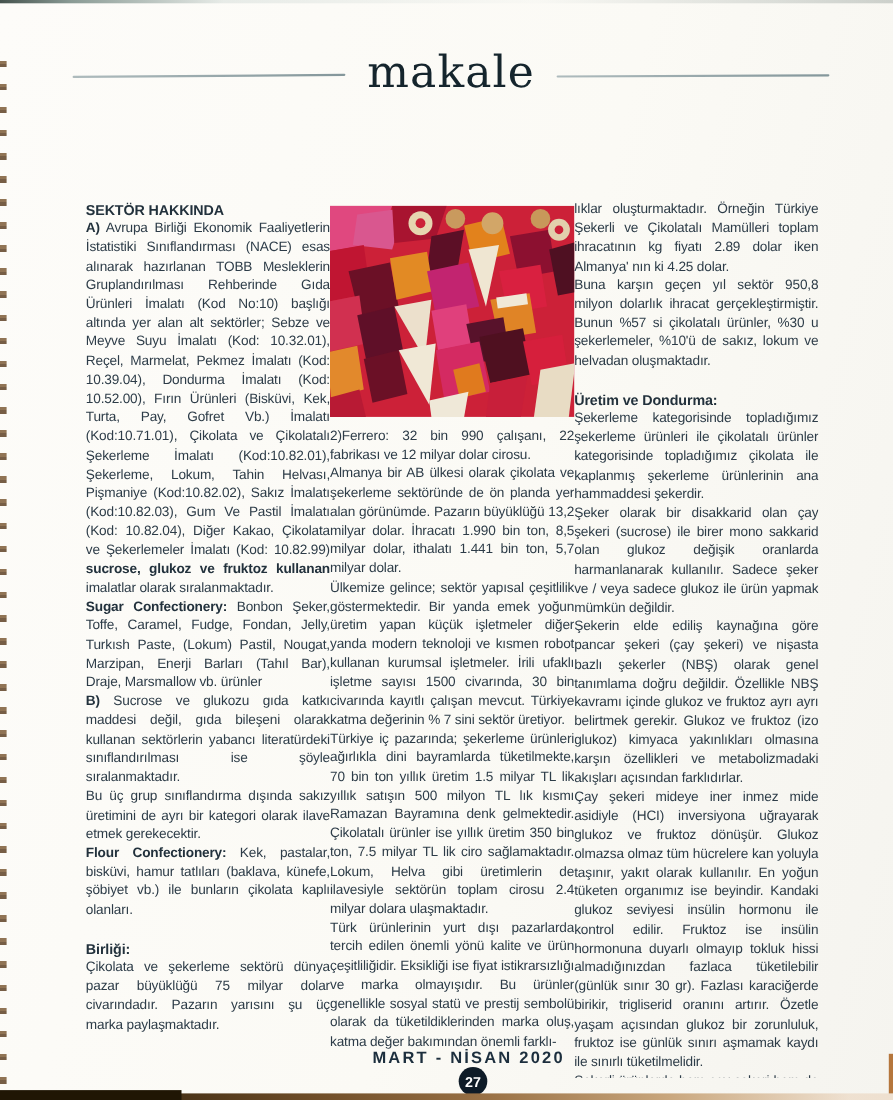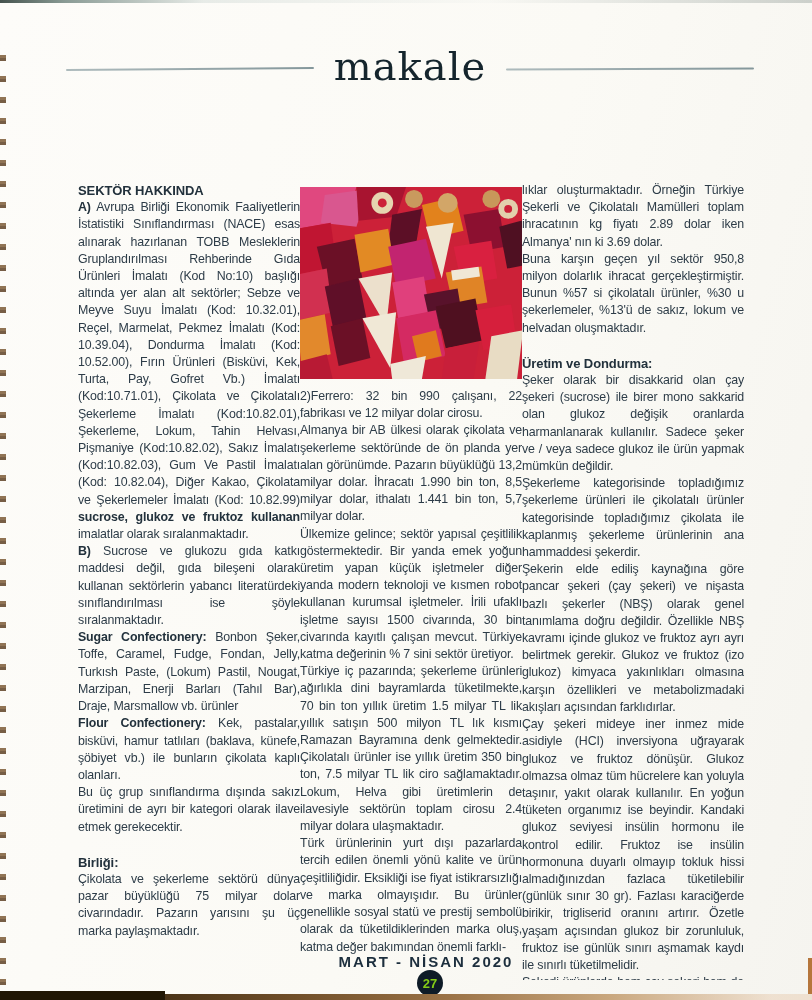--- a/index.html
+++ b/index.html
@@ -39,44 +39,44 @@
   .spacer { height:18px; }
 
   
   .photo { margin:5px 0 9px -3px; width:231px; }
   .photo svg { display:block; width:231px; height:192px; }
 
   
   .footer { position:absolute; left:82px; right:42px; top:953px; display:flex; align-items:center;flex-direction:column; }
   .footer-rule { flex:1; height:1px; background:#b6bfc2; margin-right:16px; transform:rotate(-0.2deg); }
   .footer-issue { font-size:15px; font-weight:bold; letter-spacing:2px; color:#1c2e3d; white-space:nowrap; }
-  .footer-page-badge { width:26px; height:26px; border-radius:50%; background:#0e1b27; color:#84cc16;
+  .footer-page-badge { width:26px; height:26px; border-radius:50%; background:#0e1b27; color:#ffffff;
     font-size:13px; font-weight:bold; display:flex; align-items:center; justify-content:center; margin-left:8px; }
 </style>
 </head>
 <body>
 
 <div class="page">
   <div class="top-edge"></div>
   <div class="left-tears"></div>
 
   <header class="masthead">
     <span class="rule left"></span>
     <h1 class="masthead-title">makale</h1>
     <span class="rule right"></span>
   </header>
 
   <main class="columns">
     <section class="col">
         <h3>SEKTÖR HAKKINDA</h3>
         <p><strong>A)</strong><span> Avrupa Birliği Ekonomik Faaliyetlerin İstatistiki Sınıflandırması (NACE) esas alınarak hazırlanan TOBB Mesleklerin Gruplandırılması Rehberinde Gıda Ürünleri İmalatı (Kod No:10) başlığı altında yer alan alt sektörler; Sebze ve Meyve Suyu İmalatı (Kod: 10.32.01), Reçel, Marmelat, Pekmez İmalatı (Kod: 10.39.04), Dondurma İmalatı (Kod: 10.52.00), Fırın Ürünleri (Bisküvi, Kek, Turta, Pay, Gofret Vb.) İmalatı (Kod:10.71.01), Çikolata ve Çikolatalı Şekerleme İmalatı (Kod:10.82.01), Şekerleme, Lokum, Tahin Helvası, Pişmaniye (Kod:10.82.02), Sakız İmalatı (Kod:10.82.03), Gum Ve Pastil İmalatı (Kod: 10.82.04), Diğer Kakao, Çikolata ve Şekerlemeler İmalatı (Kod: 10.82.99) </span><strong>sucrose, glukoz ve fruktoz kullanan</strong><span> imalatlar olarak sıralanmaktadır.</span></p>
+        <p><strong>Sugar Confectionery:</strong><span> Bonbon Şeker, Toffe, Caramel, Fudge, Fondan, Jelly, Turkısh Paste, (Lokum) Pastil, Nougat, Marzipan, Enerji Barları (Tahıl Bar), Draje, Marsmallow vb. ürünler</span></p>
         <p><strong>B)</strong><span> Sucrose ve glukozu gıda katkı maddesi değil, gıda bileşeni olarak kullanan sektörlerin yabancı literatürdeki sınıflandırılması ise şöyle sıralanmaktadır.</span></p>
-        <p><strong>Sugar Confectionery:</strong><span> Bonbon Şeker, Toffe, Caramel, Fudge, Fondan, Jelly, Turkısh Paste, (Lokum) Pastil, Nougat, Marzipan, Enerji Barları (Tahıl Bar), Draje, Marsmallow vb. ürünler</span></p>
+        <p><span>Bu üç grup sınıflandırma dışında sakız üretimini de ayrı bir kategori olarak ilave etmek gerekecektir.</span></p>
         <p><strong>Flour Confectionery:</strong><span> Kek, pastalar, bisküvi, hamur tatlıları (baklava, künefe, şöbiyet vb.) ile bunların çikolata kaplı olanları.</span></p>
-        <p><span>Bu üç grup sınıflandırma dışında sakız üretimini de ayrı bir kategori olarak ilave etmek gerekecektir.</span></p>
         <div class="spacer"></div>
         <h3>Birliği:</h3>
         <p><span>Çikolata ve şekerleme sektörü dünya pazar büyüklüğü 75 milyar dolar civarındadır. Pazarın yarısını şu üç marka paylaşmaktadır.</span></p>
       </section>
     <section class="col">
   <figure class="photo">
     <svg viewBox="0 0 233 193" preserveAspectRatio="none">
       <rect width="233" height="193" fill="#cc2138"></rect>
       <polygon points="0,0 60,0 48,34 0,42" fill="#e0487f"></polygon>
       <polygon points="28,8 72,2 60,40 24,36" fill="#d9578f"></polygon>
@@ -118,26 +118,26 @@
       <polygon points="0,176 30,168 36,193 0,193" fill="#b81a34"></polygon>
     </svg>
   </figure>
 <p><span>2)Ferrero: 32 bin 990 çalışanı, 22 fabrikası ve 12 milyar dolar cirosu.</span></p>
         <p><span>Almanya bir AB ülkesi olarak çikolata ve şekerleme sektöründe de ön planda yer alan görünümde. Pazarın büyüklüğü 13,2 milyar dolar. İhracatı 1.990 bin ton, 8,5 milyar dolar, ithalatı 1.441 bin ton, 5,7 milyar dolar.</span></p>
         <p><span>Ülkemize gelince; sektör yapısal çeşitlilik göstermektedir. Bir yanda emek yoğun üretim yapan küçük işletmeler diğer yanda modern teknoloji ve kısmen robot kullanan kurumsal işletmeler. İrili ufaklı işletme sayısı 1500 civarında, 30 bin civarında kayıtlı çalışan mevcut. Türkiye katma değerinin % 7 sini sektör üretiyor.</span></p>
         <p><span>Türkiye iç pazarında; şekerleme ürünleri ağırlıkla dini bayramlarda tüketilmekte, 70 bin ton yıllık üretim 1.5 milyar TL lik yıllık satışın 500 milyon TL lık kısmı Ramazan Bayramına denk gelmektedir. Çikolatalı ürünler ise yıllık üretim 350 bin ton, 7.5 milyar TL lik ciro sağlamaktadır. Lokum, Helva gibi üretimlerin de ilavesiyle sektörün toplam cirosu 2.4 milyar dolara ulaşmaktadır.</span></p>
         <p><span>Türk ürünlerinin yurt dışı pazarlarda tercih edilen önemli yönü kalite ve ürün çeşitliliğidir. Eksikliği ise fiyat istikrarsızlığı ve marka olmayışıdır. Bu ürünler genellikle sosyal statü ve prestij sembolü olarak da tüketildiklerinden marka oluş, katma değer bakımından önemli farklı-</span></p>
       </section>
     <section class="col">
-        <p><span>lıklar oluşturmaktadır. Örneğin Türkiye Şekerli ve Çikolatalı Mamülleri toplam ihracatının kg fiyatı 2.89 dolar iken Almanya' nın ki 3.69 dolar.</span></p>
-        <p><span>Buna karşın geçen yıl sektör 950,8 milyon dolarlık ihracat gerçekleştirmiştir. Bunun %57 si çikolatalı ürünler, %30 u şekerlemeler, %13'ü de sakız, lokum ve helvadan oluşmaktadır.</span></p>
+        <p><span>lıklar oluşturmaktadır. Örneğin Türkiye Şekerli ve Çikolatalı Mamülleri toplam ihracatının kg fiyatı 2.89 dolar iken Almanya' nın ki 4.25 dolar.</span></p>
+        <p><span>Buna karşın geçen yıl sektör 950,8 milyon dolarlık ihracat gerçekleştirmiştir. Bunun %57 si çikolatalı ürünler, %30 u şekerlemeler, %10'ü de sakız, lokum ve helvadan oluşmaktadır.</span></p>
         <div class="spacer"></div>
         <h3>Üretim ve Dondurma:</h3>
+        <p><span>Şekerleme kategorisinde topladığımız şekerleme ürünleri ile çikolatalı ürünler kategorisinde topladığımız çikolata ile kaplanmış şekerleme ürünlerinin ana hammaddesi şekerdir.</span></p>
         <p><span>Şeker olarak bir disakkarid olan çay şekeri (sucrose) ile birer mono sakkarid olan glukoz değişik oranlarda harmanlanarak kullanılır. Sadece şeker ve / veya sadece glukoz ile ürün yapmak mümkün değildir.</span></p>
-        <p><span>Şekerleme kategorisinde topladığımız şekerleme ürünleri ile çikolatalı ürünler kategorisinde topladığımız çikolata ile kaplanmış şekerleme ürünlerinin ana hammaddesi şekerdir.</span></p>
         <p><span>Şekerin elde ediliş kaynağına göre pancar şekeri (çay şekeri) ve nişasta bazlı şekerler (NBŞ) olarak genel tanımlama doğru değildir. Özellikle NBŞ kavramı içinde glukoz ve fruktoz ayrı ayrı belirtmek gerekir. Glukoz ve fruktoz (izo glukoz) kimyaca yakınlıkları olmasına karşın özellikleri ve metabolizmadaki akışları açısından farklıdırlar.</span></p>
         <p><span>Çay şekeri mideye iner inmez mide asidiyle (HCI) inversiyona uğrayarak glukoz ve fruktoz dönüşür. Glukoz olmazsa olmaz tüm hücrelere kan yoluyla taşınır, yakıt olarak kullanılır. En yoğun tüketen organımız ise beyindir. Kandaki glukoz seviyesi insülin hormonu ile kontrol edilir. Fruktoz ise insülin hormonuna duyarlı olmayıp tokluk hissi almadığınızdan fazlaca tüketilebilir (günlük sınır 30 gr). Fazlası karaciğerde birikir, trigliserid oranını artırır. Özetle yaşam açısından glukoz bir zorunluluk, fruktoz ise günlük sınırı aşmamak kaydı ile sınırlı tüketilmelidir.</span></p>
         <p><span>Şekerli ürünlerde hem çay şekeri hem de glukoz gıda bileşeni olarak yer alır,</span></p>
       </section>
   </main>
 
   <footer class="footer">
     <span class="footer-rule"></span>
     <span class="footer-issue">MART - NİSAN 2020</span>
     <span class="footer-page-badge">27</span>

